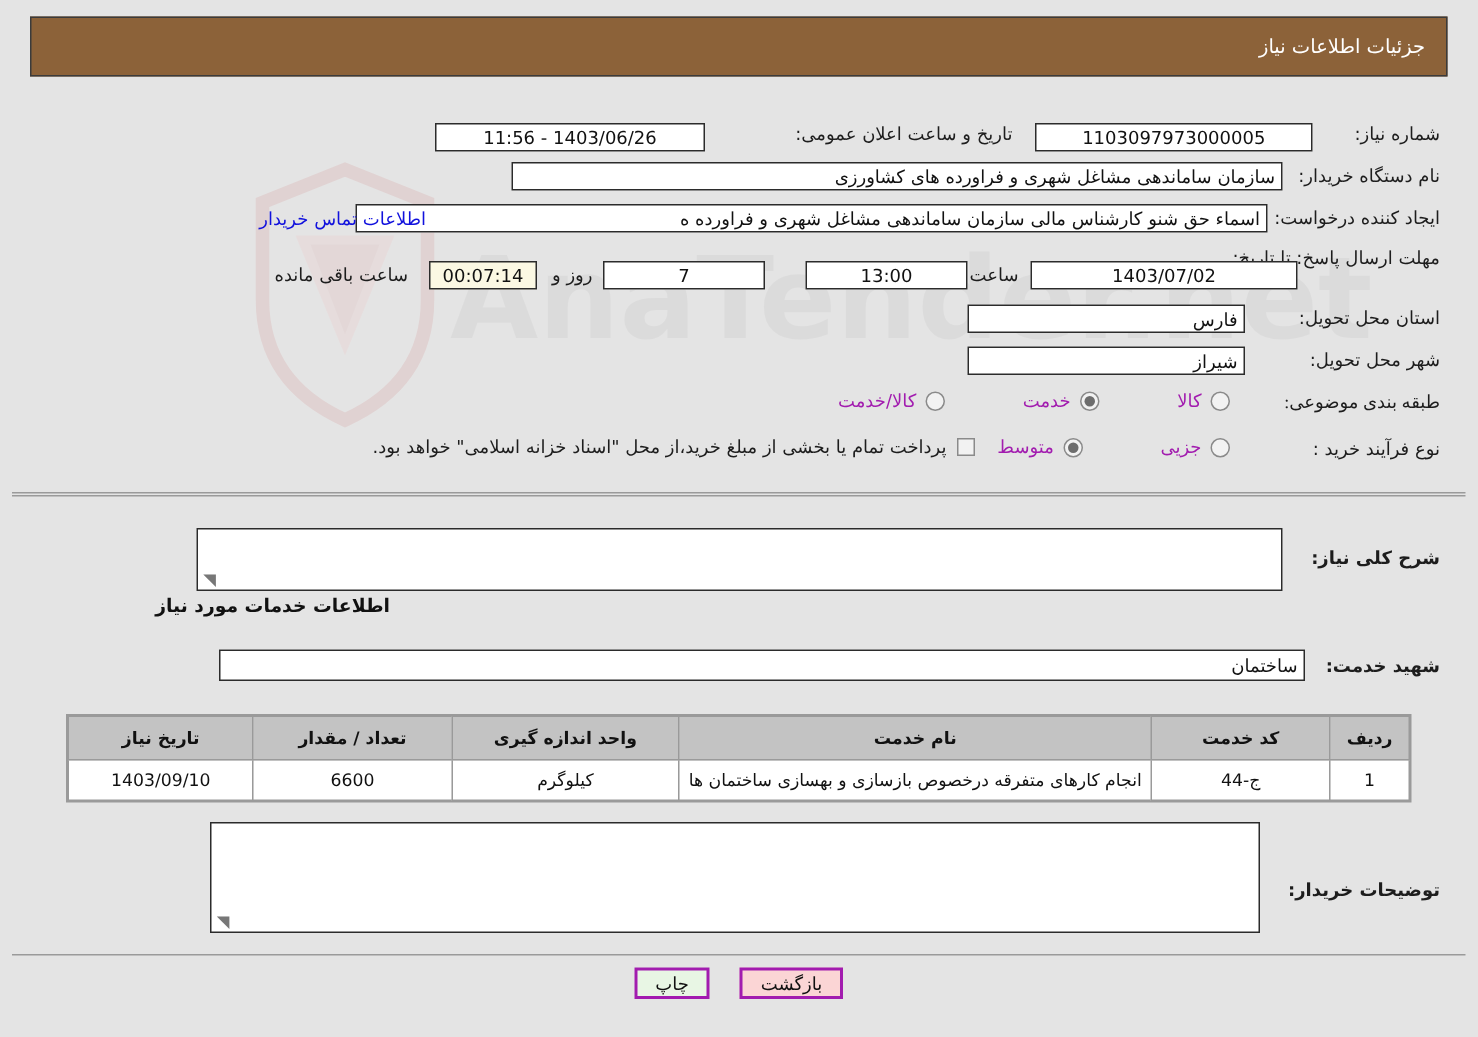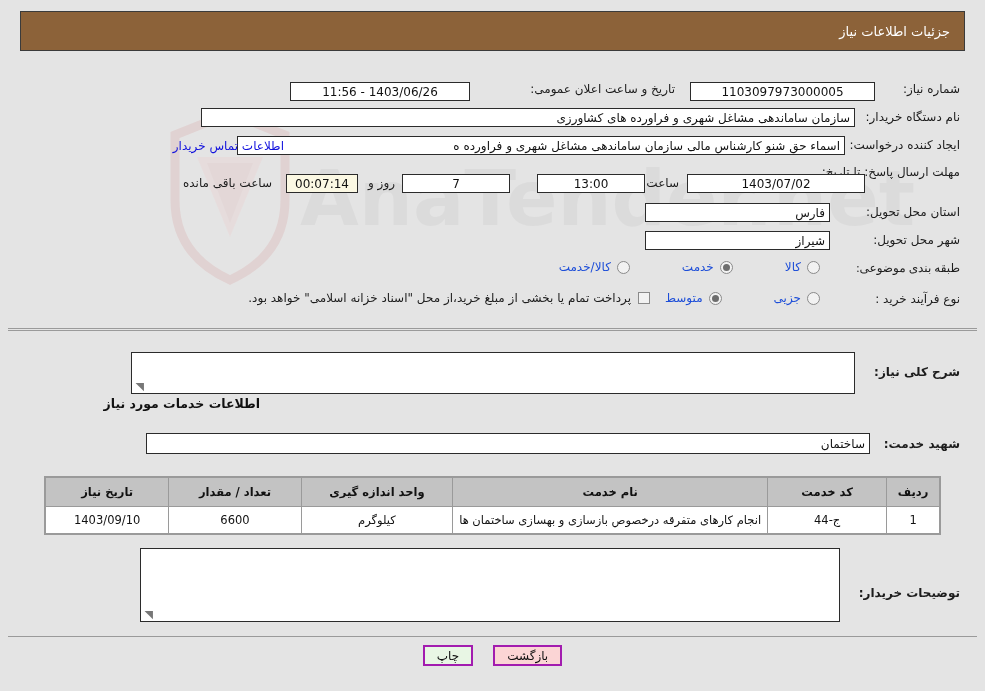--- a/index.html
+++ b/index.html
@@ -61,21 +61,21 @@
     width:13px;height:13px;border-radius:50%;
     border:1px solid #8a8a8a;background:#f2f2f2;
     box-sizing:border-box;display:inline-block;position:relative;
     vertical-align:middle;
   }
   .radio.on::after{
     content:"";position:absolute;left:2px;top:2px;
     width:7px;height:7px;border-radius:50%;background:#6d6d6d;
   }
   .radio-item{display:flex;align-items:center;gap:6px;}
-  .radio-item .cap{font-size:12px;color:#1d4ed8;}
+  .radio-item .cap{font-size:12px;color:#a21caf;}
   .chk{
     width:12px;height:12px;border:1px solid #8a8a8a;background:#f2f2f2;
     box-sizing:border-box;display:inline-block;vertical-align:middle;
   }
   
   .ta{
     border:1px solid #2b2b2b;background:#fff;
     box-sizing:border-box;position:relative;
     font-size:12px;color:#111;padding:3px 5px;
     overflow:hidden;text-align:right;
@@ -139,21 +139,21 @@
 <div class="fld" style="position:absolute;top:82px;right:110px;width:185px;z-index:2;">1103097973000005</div>
 
 <div class="row" style="top:82px; right:310px;text-align:center;">
   <span class="lbl">تاریخ و ساعت اعلان عمومی:</span>
 </div>
 <div class="fld" style="position:absolute;top:82px;right:515px;width:180px;z-index:2;">1403/06/26 - 11:56</div>
 
 <div class="row" style="top:110px; right:25px;">
   <span class="lbl">نام دستگاه خریدار:</span>
 </div>
-<div class="fld right" style="position:absolute;top:108px;right:130px;width:654px;z-index:2;">سازمان ساماندهی مشاغل شهری و فراورده های کشاورزی</div>
+<div class="fld right" style="position:absolute;top:108px;right:130px;width:514px;z-index:2;">سازمان ساماندهی مشاغل شهری و فراورده های کشاورزی</div>
 
 <div class="row" style="top:138px; right:25px;">
   <span class="lbl">ایجاد کننده درخواست:</span>
 </div>
 <div class="fld right" style="position:absolute;top:136px;right:140px;width:608px;z-index:2;">اسماء حق شنو کارشناس مالی  سازمان ساماندهی مشاغل شهری و فراورده ه</div>
 <a class="link" style="position:absolute;top:139px;right:701px;z-index:3;">اطلاعات تماس خریدار</a>
 
 <div class="row" style="top:165px; right:25px; width:85px; line-height:14px; display:block;">
   <span class="lbl">مهلت ارسال پاسخ: تا تاریخ:</span>
 </div>

